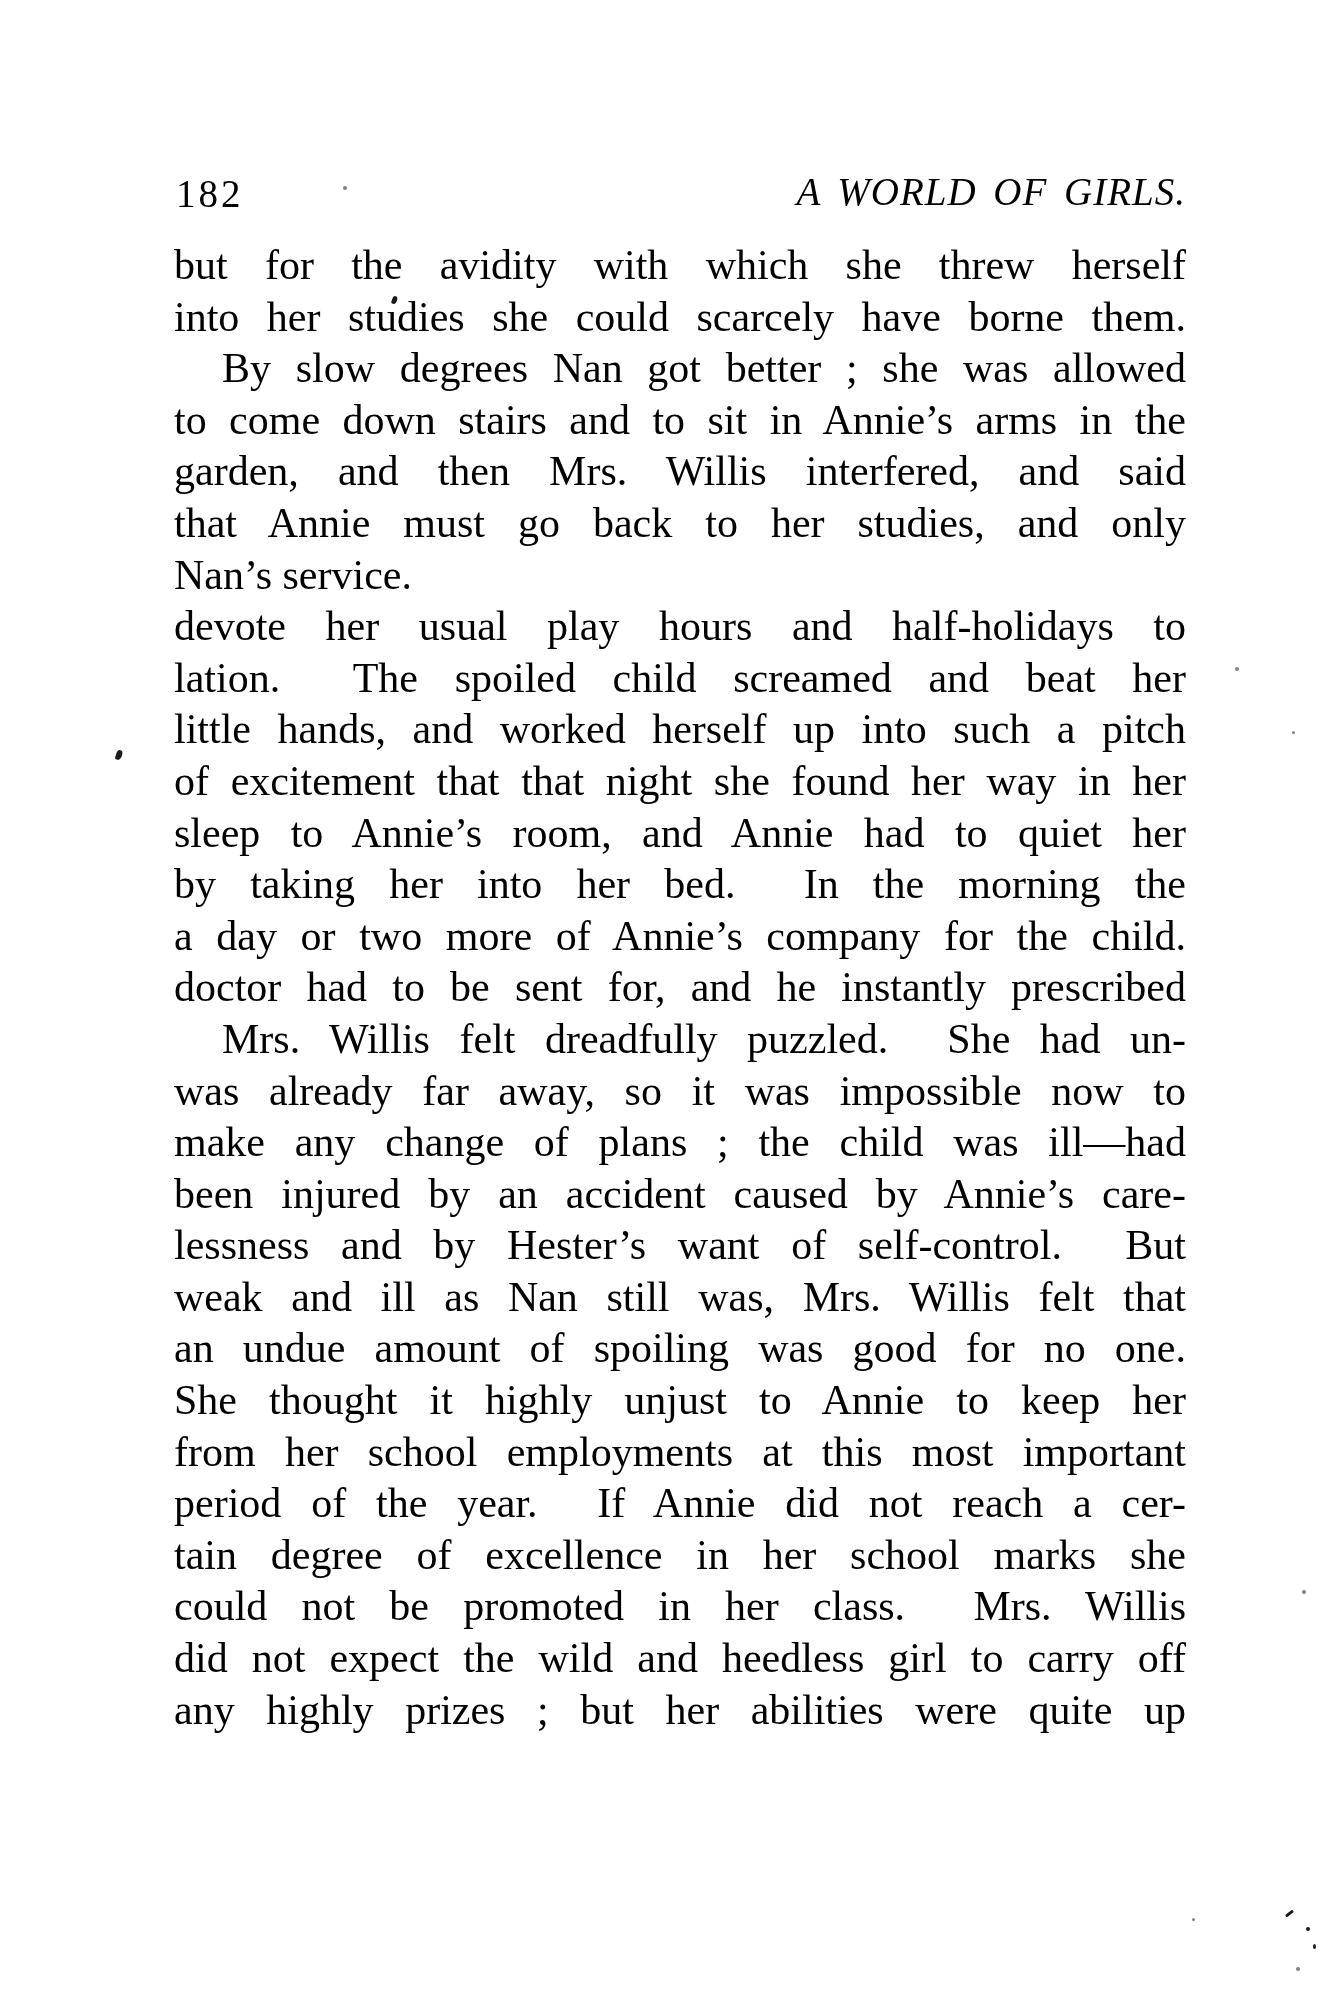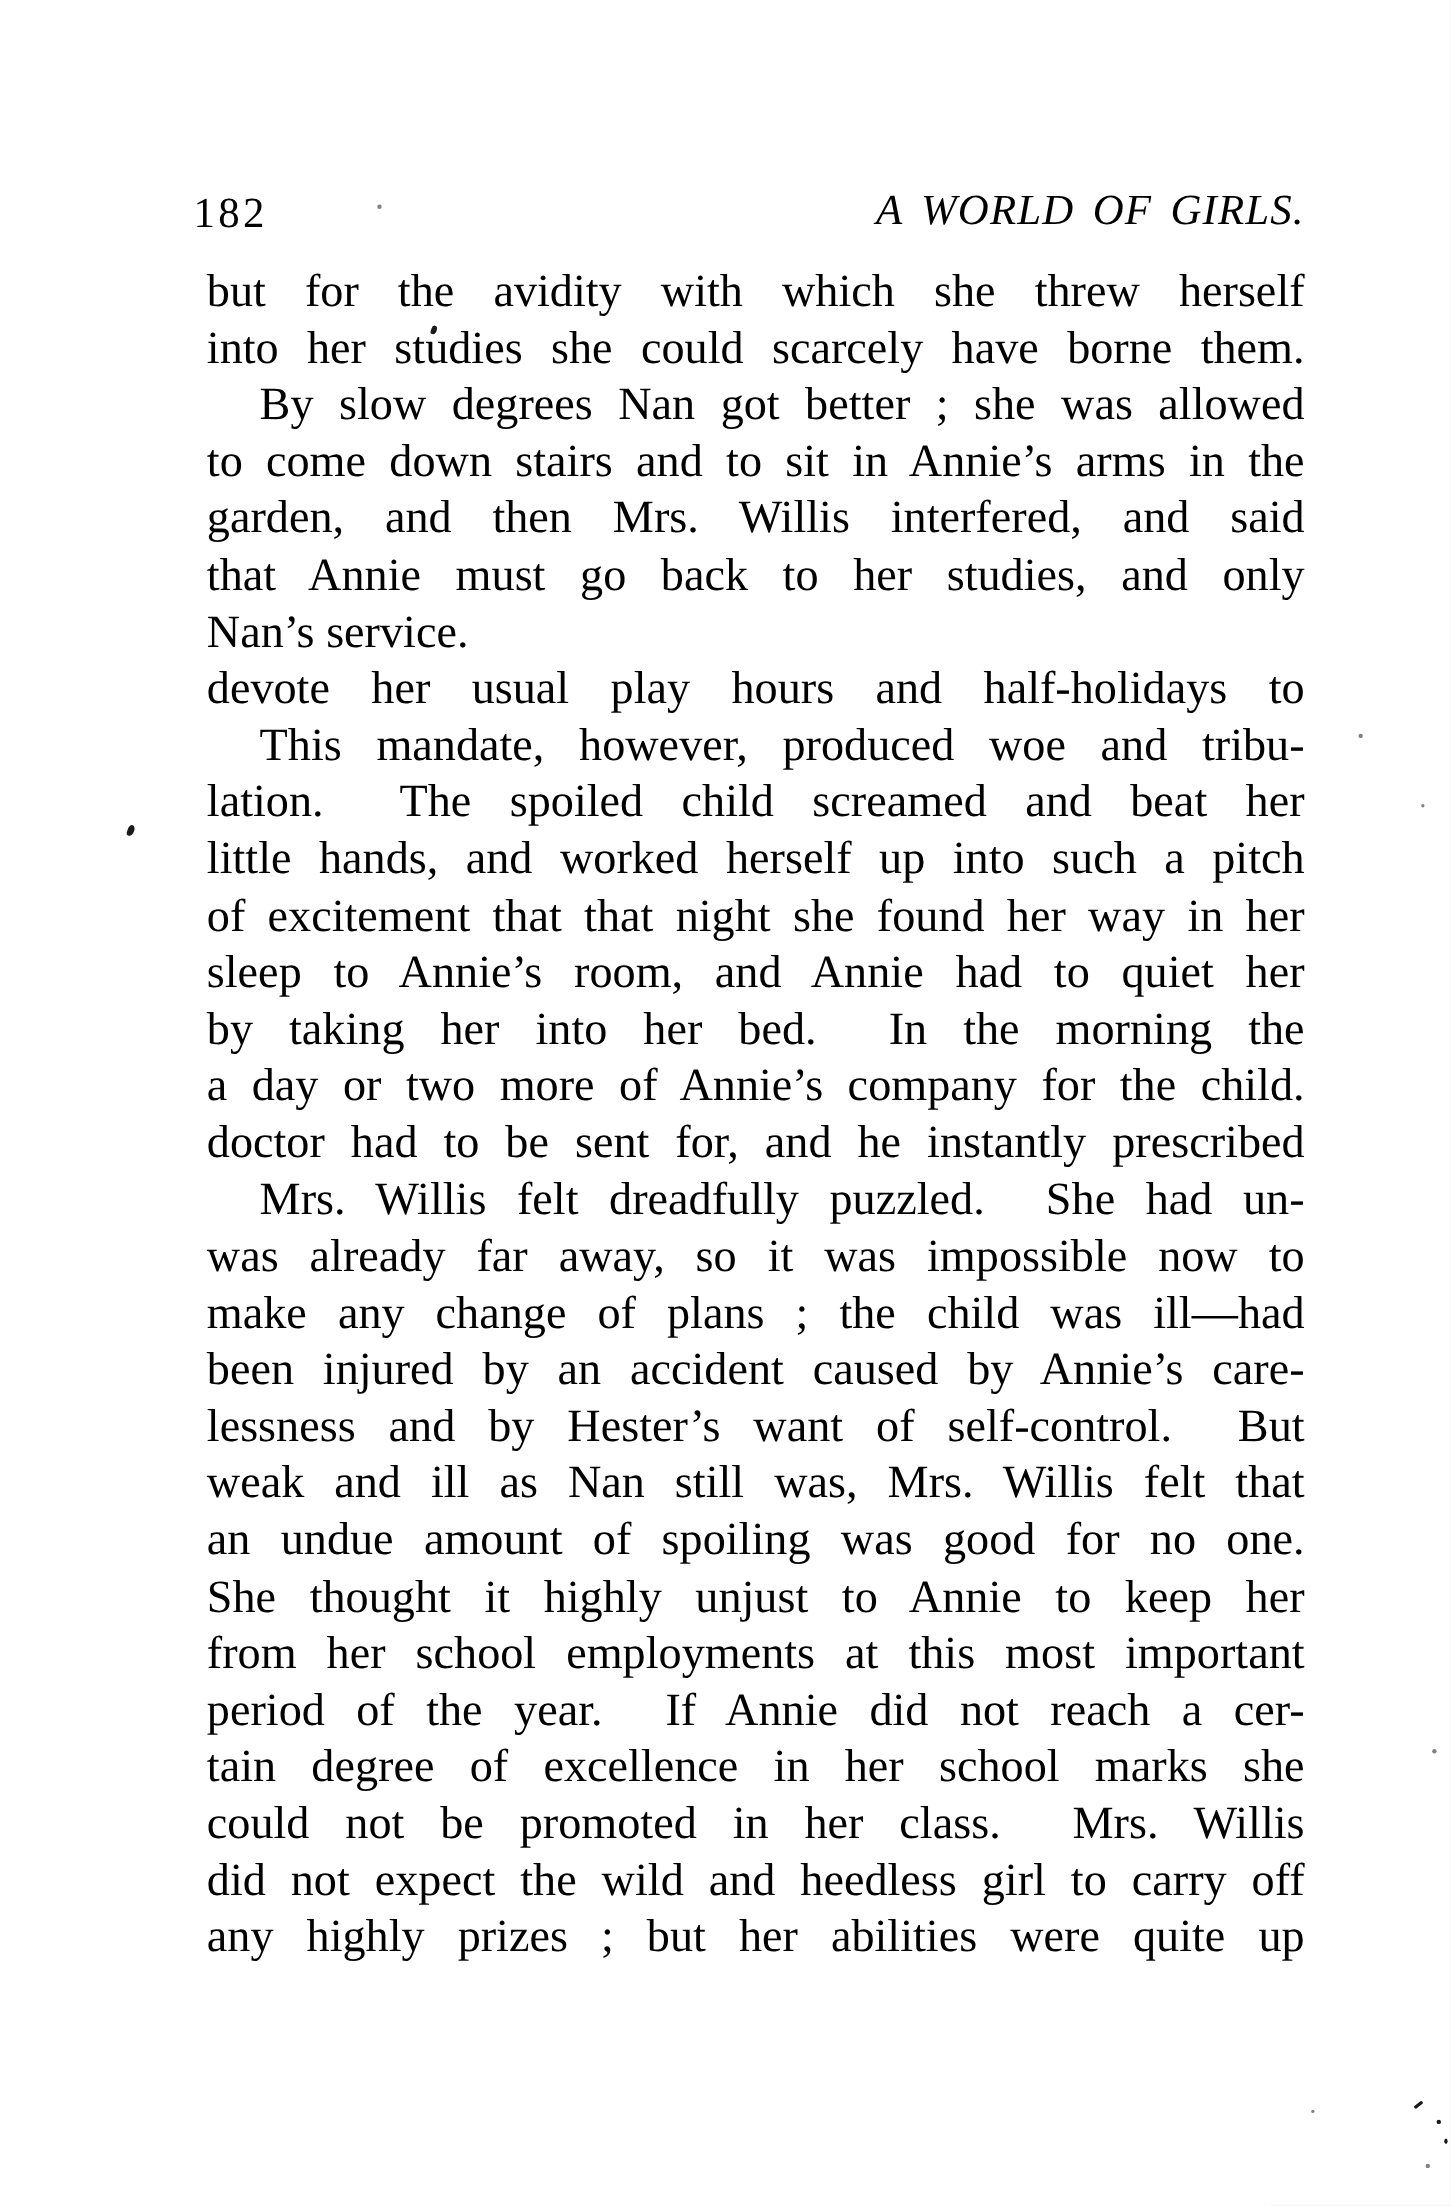--- a/index.html
+++ b/index.html
@@ -44,21 +44,20 @@
     left: 174px;
     top: 240px;
     width: 1012px;
     font-size: 42px;
     line-height: 51.6px;
     text-rendering: optimizeLegibility;
   }
   .line {
     text-align: justify;
     text-align-last: justify;
-    margin-left: 14px;
   }
   .line.indent { text-indent: 48px; }
   .line.flush  { text-align-last: left; }
   .speck {
     position: absolute;
     background: #1a1a1a;
     border-radius: 50%;
   }
   .speck.comma {
     border-radius: 60% 60% 70% 30%;
@@ -82,21 +81,20 @@
 
   <main class="body-text">
       <div class="line">but for the avidity with which she threw herself</div>
       <div class="line">into her studies she could scarcely have borne them.</div>
       <div class="line indent">By slow degrees Nan got better ; she was allowed</div>
       <div class="line">to come down stairs and to sit in Annie’s arms in the</div>
       <div class="line">garden, and then Mrs. Willis interfered, and said</div>
       <div class="line">that Annie must go back to her studies, and only</div>
       <div class="line flush">Nan’s service.</div>
       <div class="line">devote her usual play hours and half-holidays to</div>
-      <div class="line indent">This mandate, however, produced woe and tribu-</div>
       <div class="line">lation.&nbsp; The spoiled child screamed and beat her</div>
       <div class="line">little hands, and worked herself up into such a pitch</div>
       <div class="line">of excitement that that night she found her way in her</div>
       <div class="line">sleep to Annie’s room, and Annie had to quiet her</div>
       <div class="line">by taking her into her bed.&nbsp; In the morning the</div>
       <div class="line">a day or two more of Annie’s company for the child.</div>
       <div class="line">doctor had to be sent for, and he instantly prescribed</div>
       <div class="line indent">Mrs. Willis felt dreadfully puzzled.&nbsp; She had un-</div>
       <div class="line">was already far away, so it was impossible now to</div>
       <div class="line">make any change of plans ; the child was ill—had</div>

